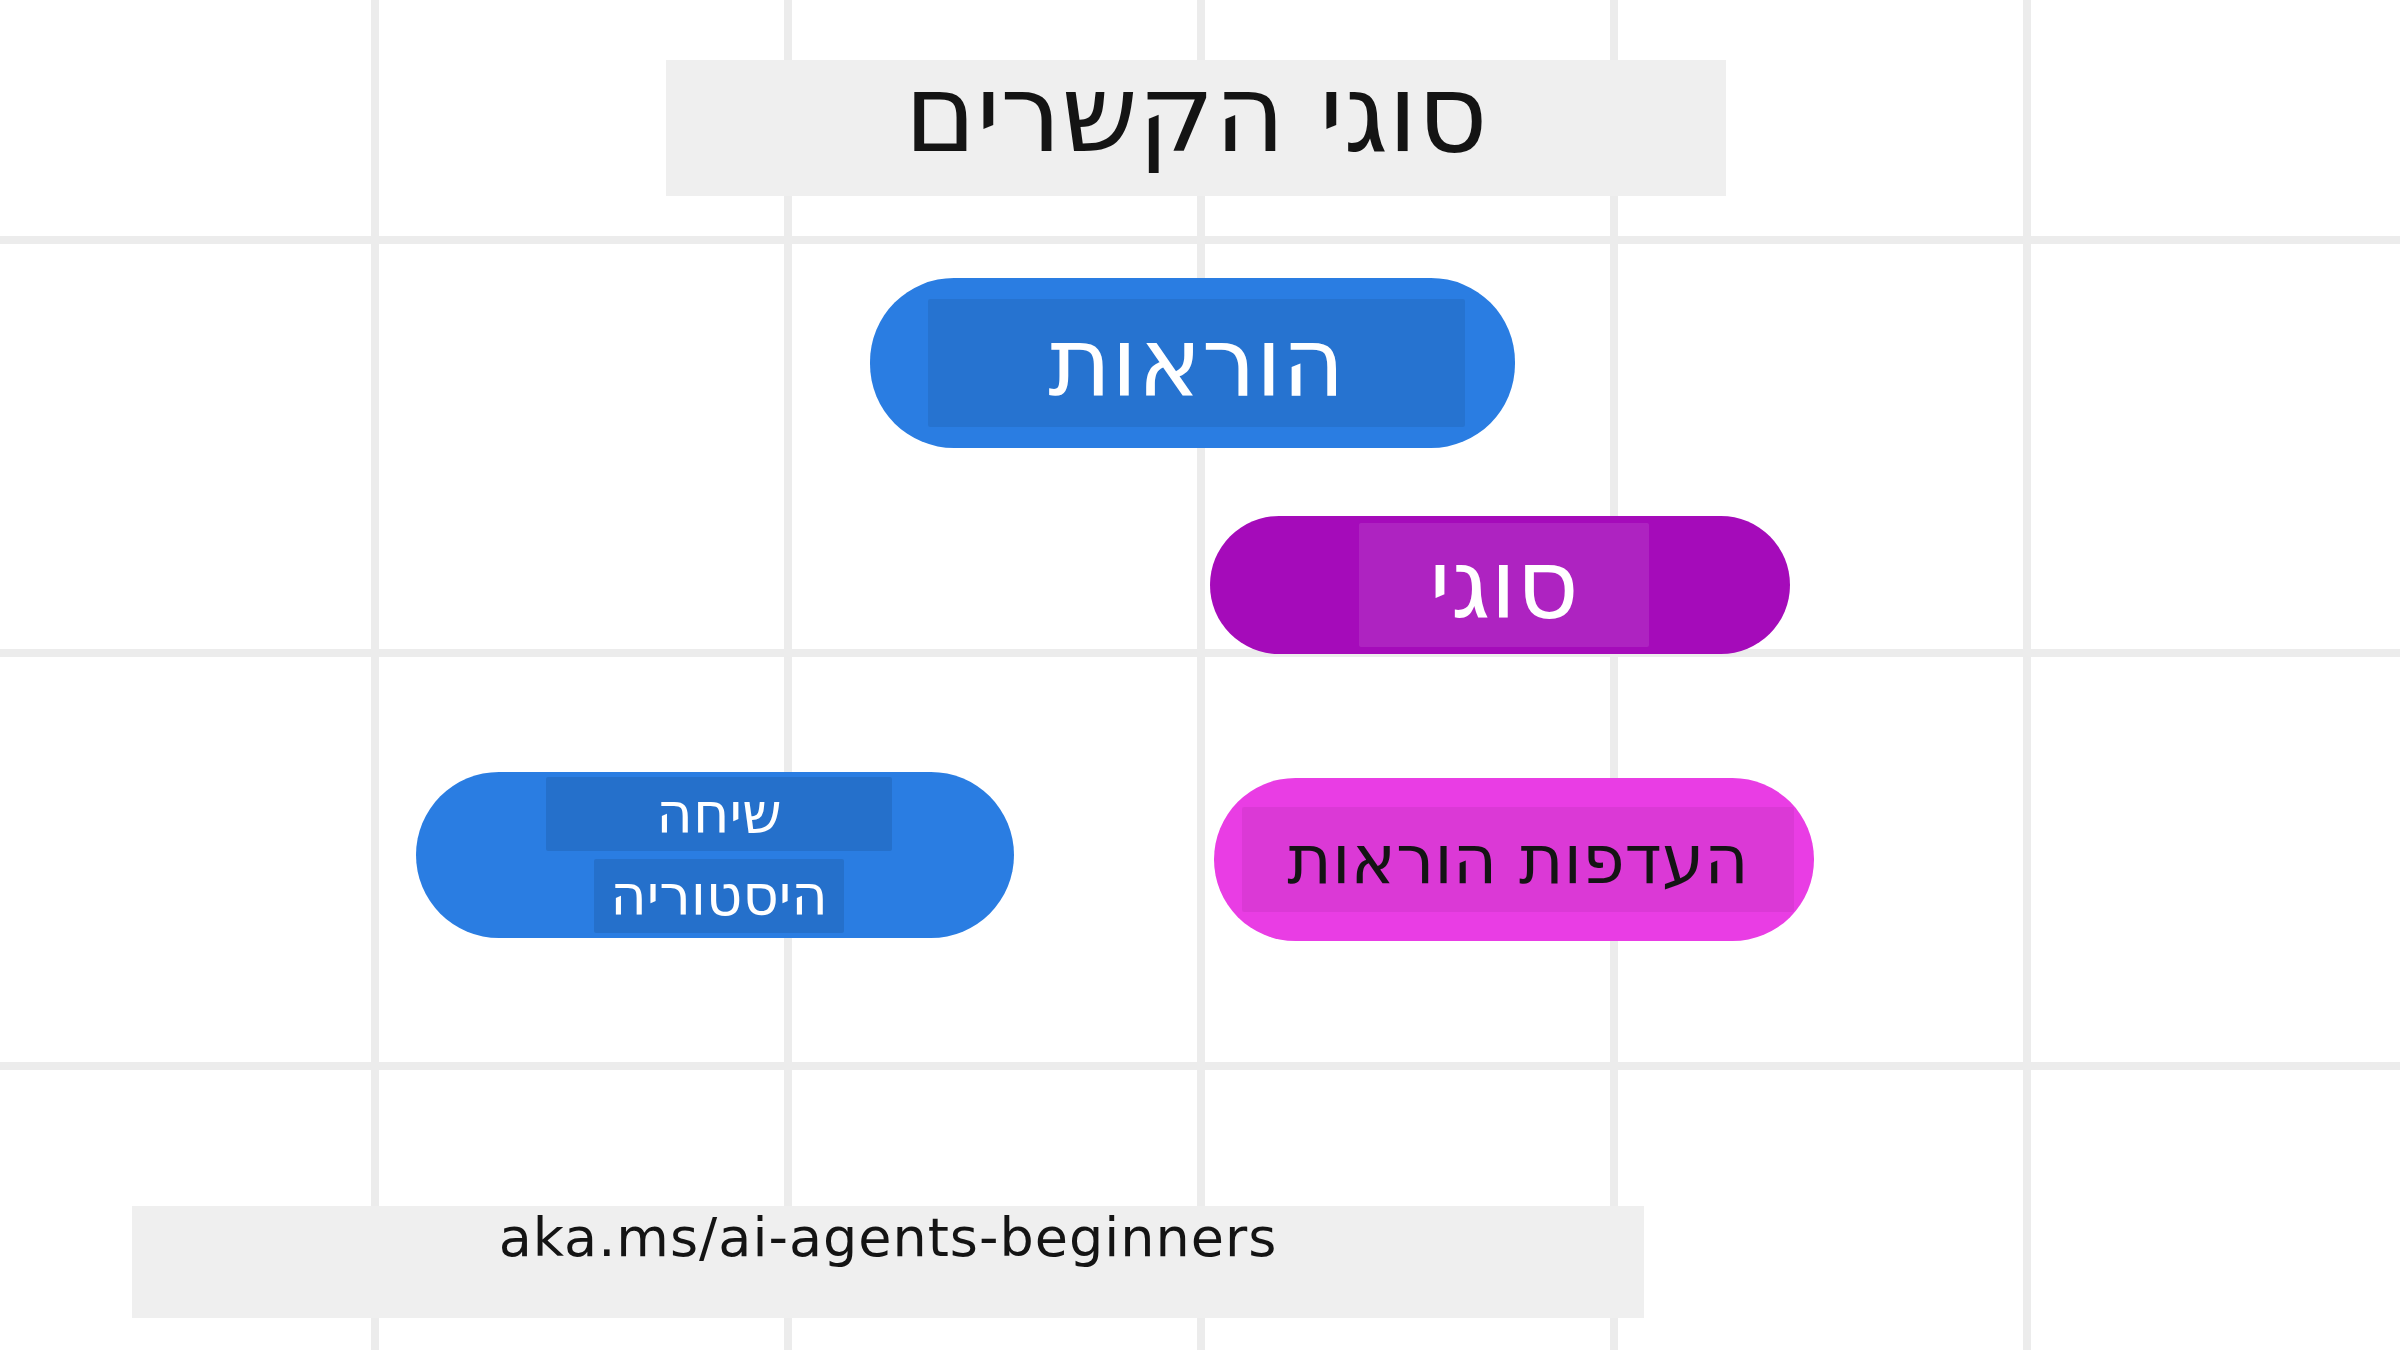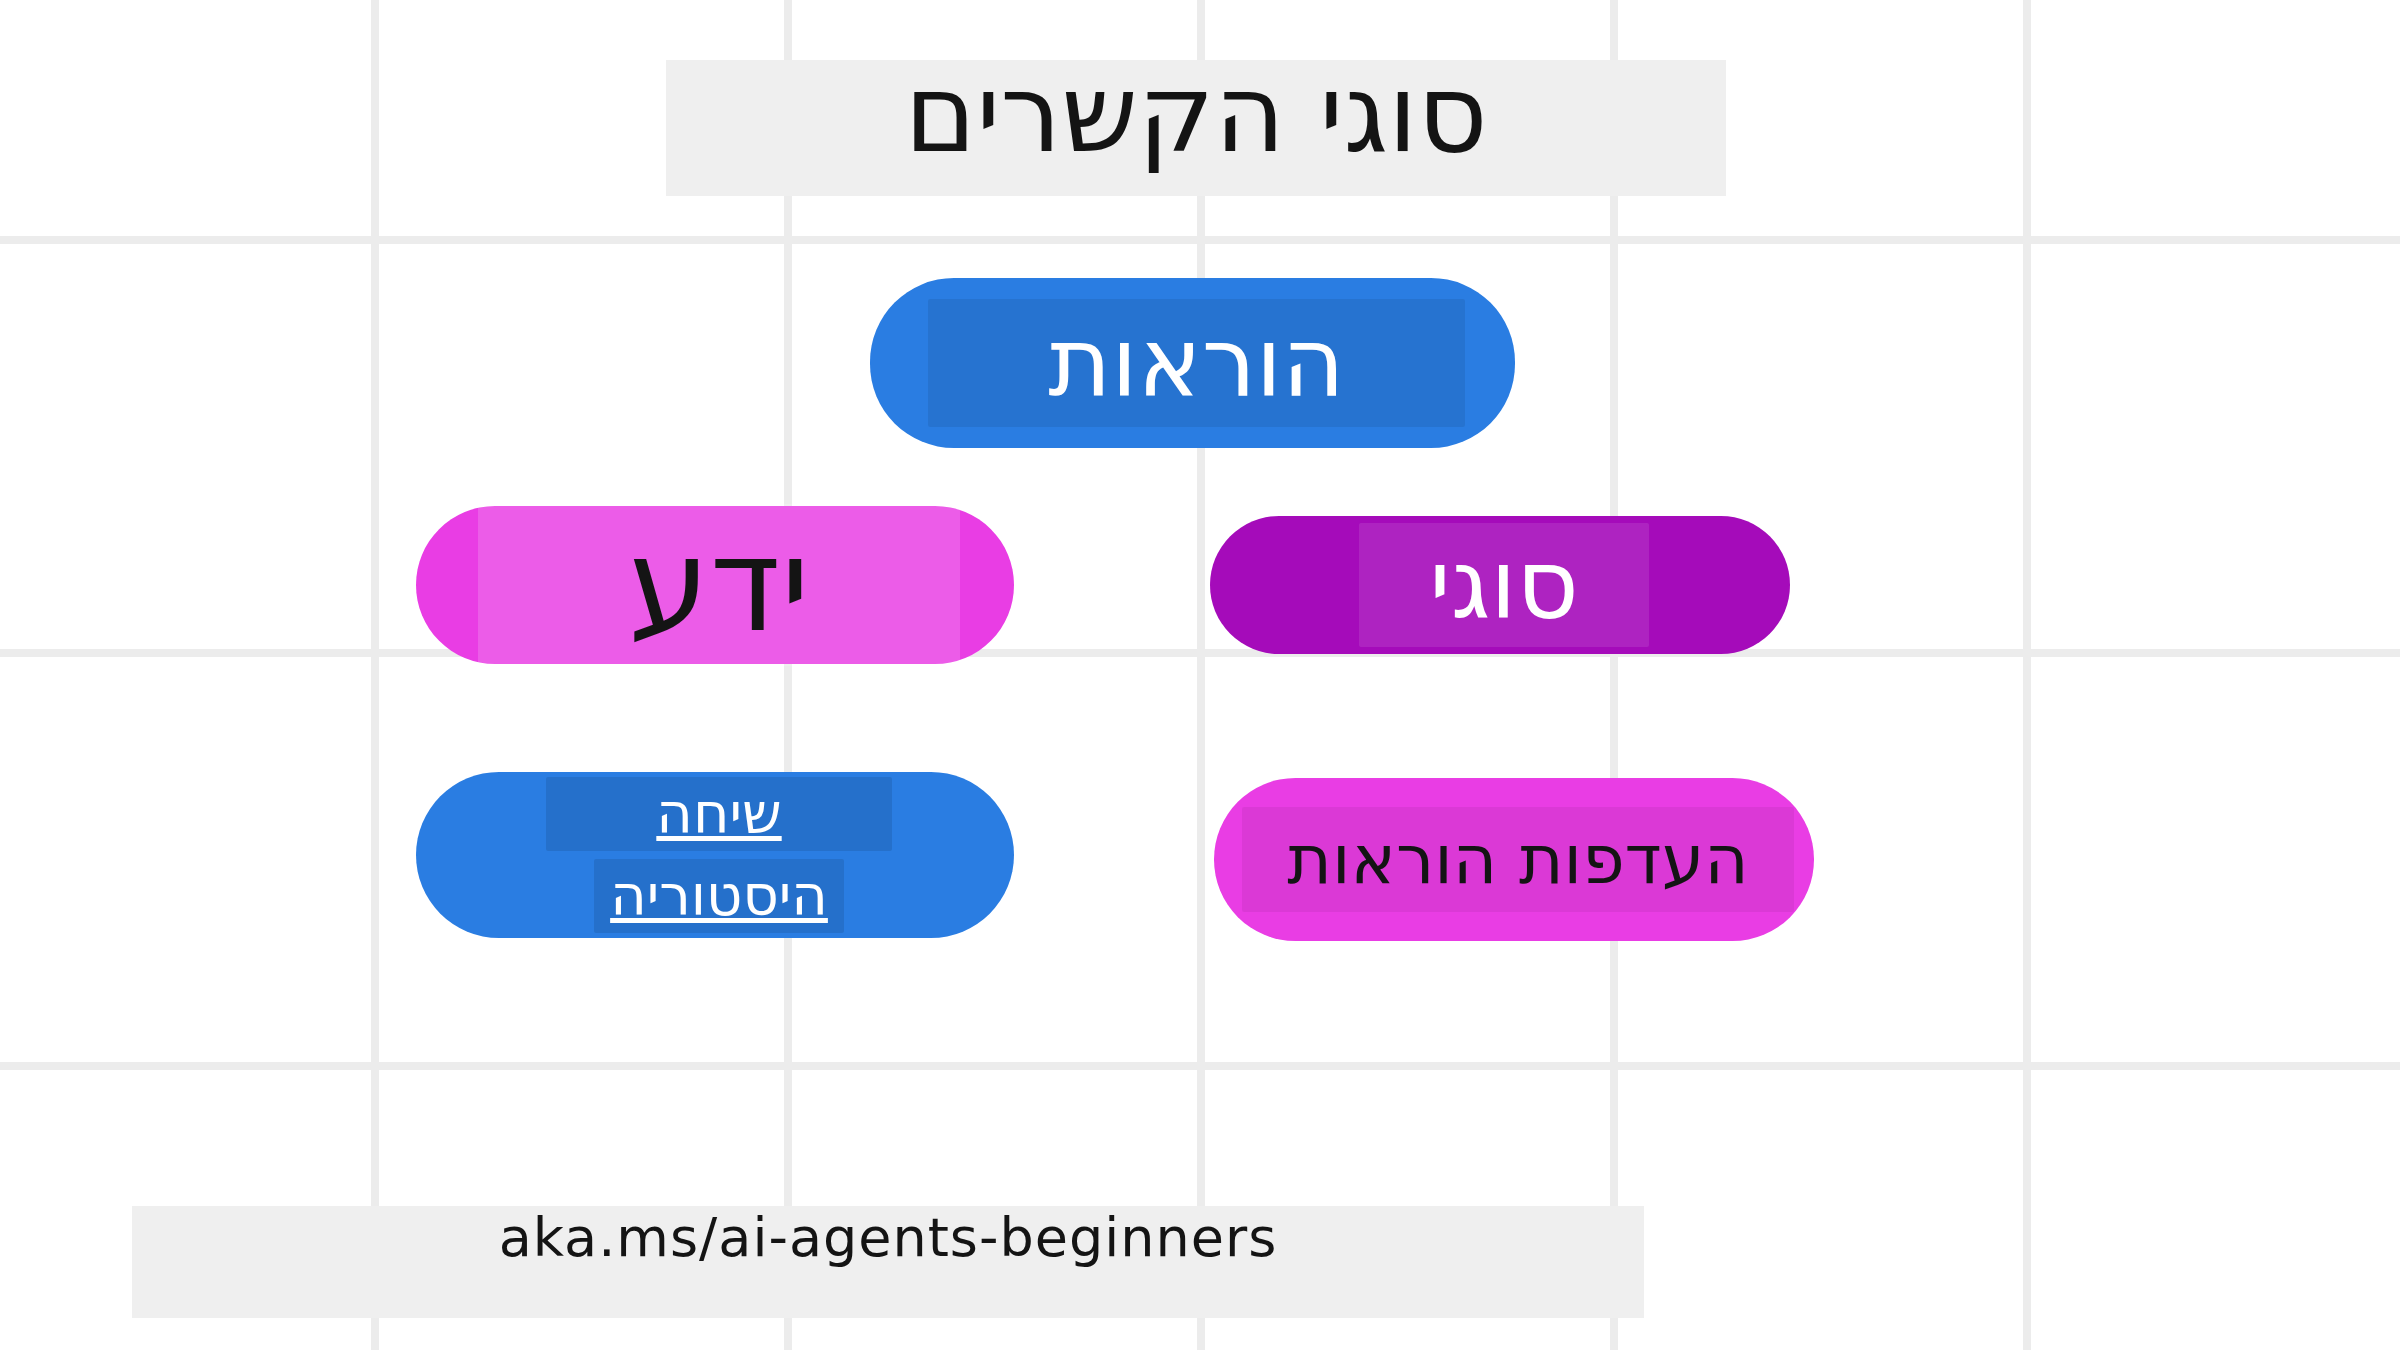--- a/index.html
+++ b/index.html
@@ -96,21 +96,20 @@
   .pill-chat-history {
     left: 416px;
     top: 772px;
     width: 598px;
     height: 166px;
     background: var(--blue);
     color: #ffffff;
     font-size: 56px;
     flex-direction: column;
     gap: 8px;
-    text-decoration: underline;
   }
   .pill-chat-history .hl { background: rgba(0,0,0,0.10); }
   .pill-chat-history .hl.line1 { padding: 2px 110px; }
   .pill-chat-history .hl.line2 { padding: 2px 16px; text-align: right; }
 
   .pill-user-preferences {
     left: 1214px;
     top: 778px;
     width: 600px;
     height: 163px;
@@ -126,23 +125,20 @@
 <div class="canvas">
 
   <div class="panel title-box">
     <span dir="rtl">סוגי הקשרים</span>
   </div>
 
   <div class="pill pill-instructions">
     <span class="hl" dir="rtl">הוראות</span>
   </div>
 
-  <div class="pill pill-knowledge">
-    <span class="hl" dir="rtl">ידע</span>
-  </div>
 
   <div class="pill pill-tools">
     <span class="hl" dir="rtl">סוגי</span>
   </div>
 
   <div class="pill pill-chat-history">
     <span class="hl line1" dir="rtl">שיחה</span>
     <span class="hl line2" dir="rtl">היסטוריה</span>
   </div>
 

